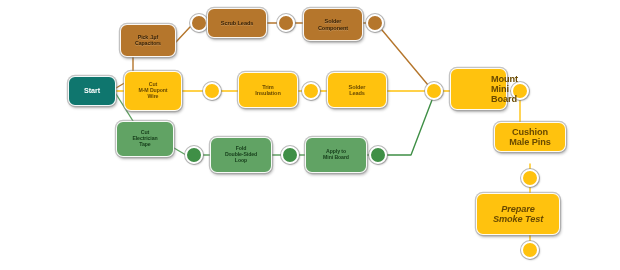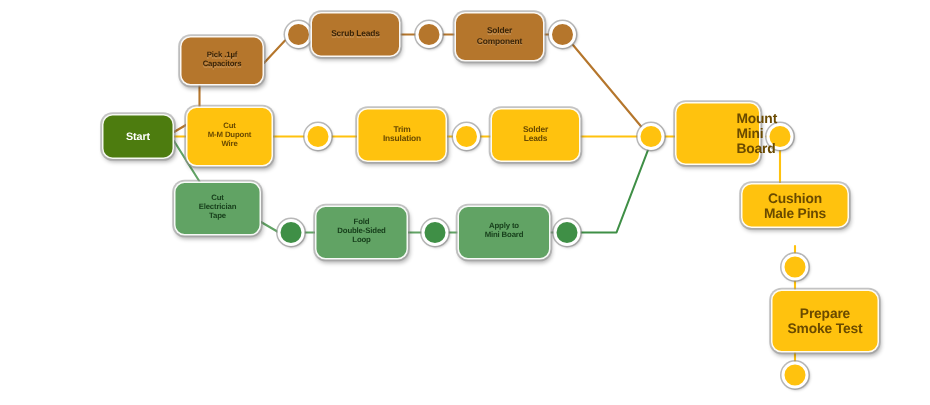--- a/index.html
+++ b/index.html
@@ -39,21 +39,21 @@
     letter-spacing: -0.1px;
     padding: 2px 3px;
   }
   .node .lbl {
     display: block;
     width: 100%;
   }
   .node.brown  { background: #b5762c; }
   .node.yellow { background: #ffc20e; }
   .node.green  { background: #61a364; }
-  .node.purple { background: #4d7c0f; }
+  .node.purple { background: #0f766e; }
 
   .node.brown  .lbl { color: #3a2408; text-shadow: 0 1px 0 rgba(255,255,255,0.18); }
   .node.yellow .lbl { color: #6a4a00; }
   .node.green  .lbl { color: #18401c; }
   .node.purple .lbl { color: #ffffff; }
 
   .size-s  { font-size: 5.2px; }
   .size-m  { font-size: 5.6px; }
   .size-l  { font-size: 9.2px; }
   .size-p  { font-size: 7.2px; }
@@ -169,17 +169,17 @@
       </div>
       <div class="node green size-s" style="left: 305px; top: 137px; width: 62px; height: 36px;">
         <span class="lbl">Apply to<br>Mini Board</span>
       </div>
       <div class="node yellow size-l" style="left: 450px; top: 68px; width: 57px; height: 42px; padding-left: 40px;">
         <span class="lbl">Mount<br>Mini Board</span>
       </div>
       <div class="node yellow size-l" style="left: 494px; top: 122px; width: 72px; height: 30px;">
         <span class="lbl">Cushion<br>Male Pins</span>
       </div>
-      <div class="node yellow size-l" style="left: 514px; top: 193px; width: 72px; height: 42px;">
+      <div class="node yellow size-l" style="left: 476px; top: 193px; width: 84px; height: 42px; font-style: italic;">
         <span class="lbl">Prepare<br>Smoke Test</span>
       </div>
     </div>
 </div>
 
 </body></html>

